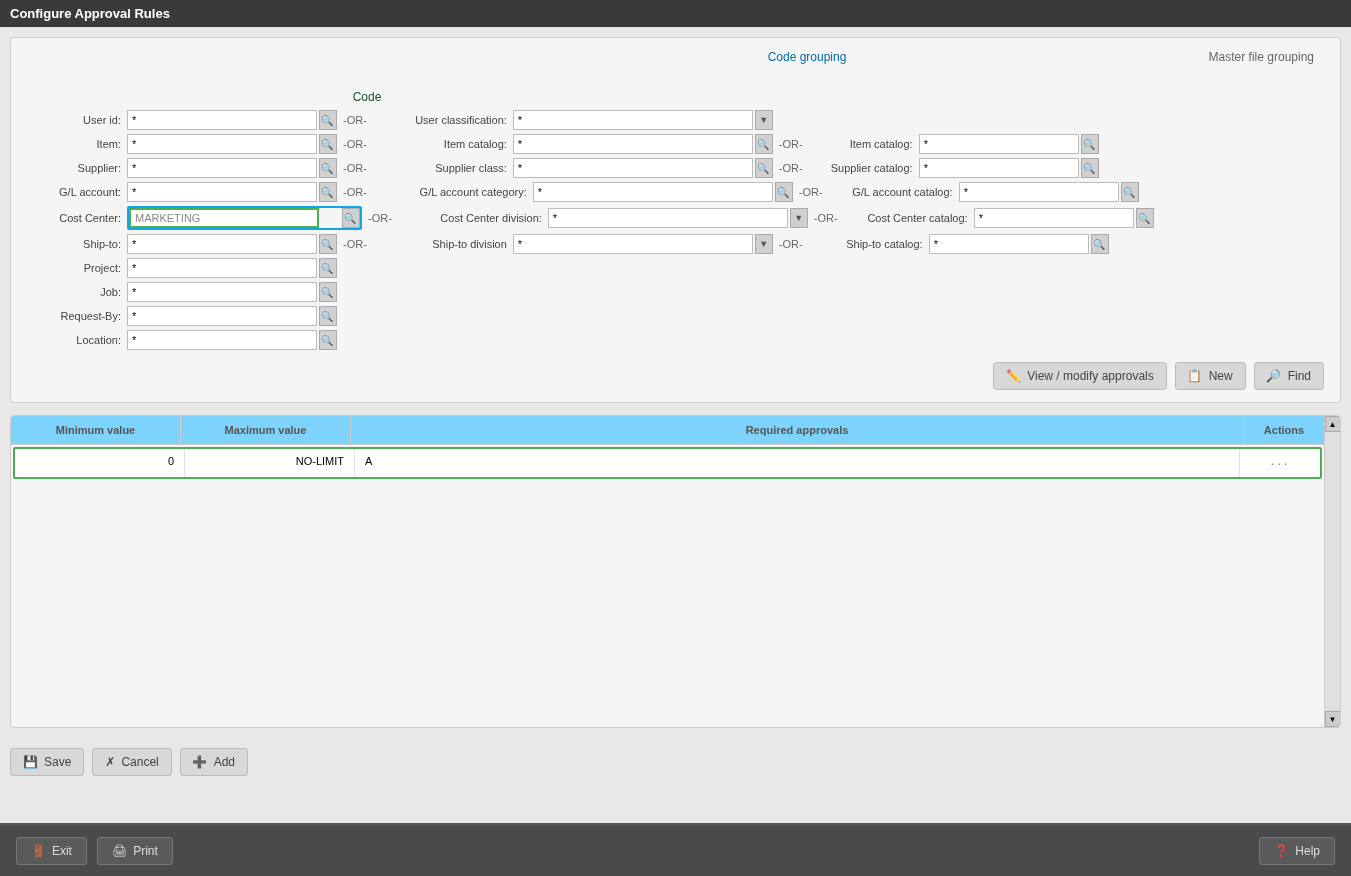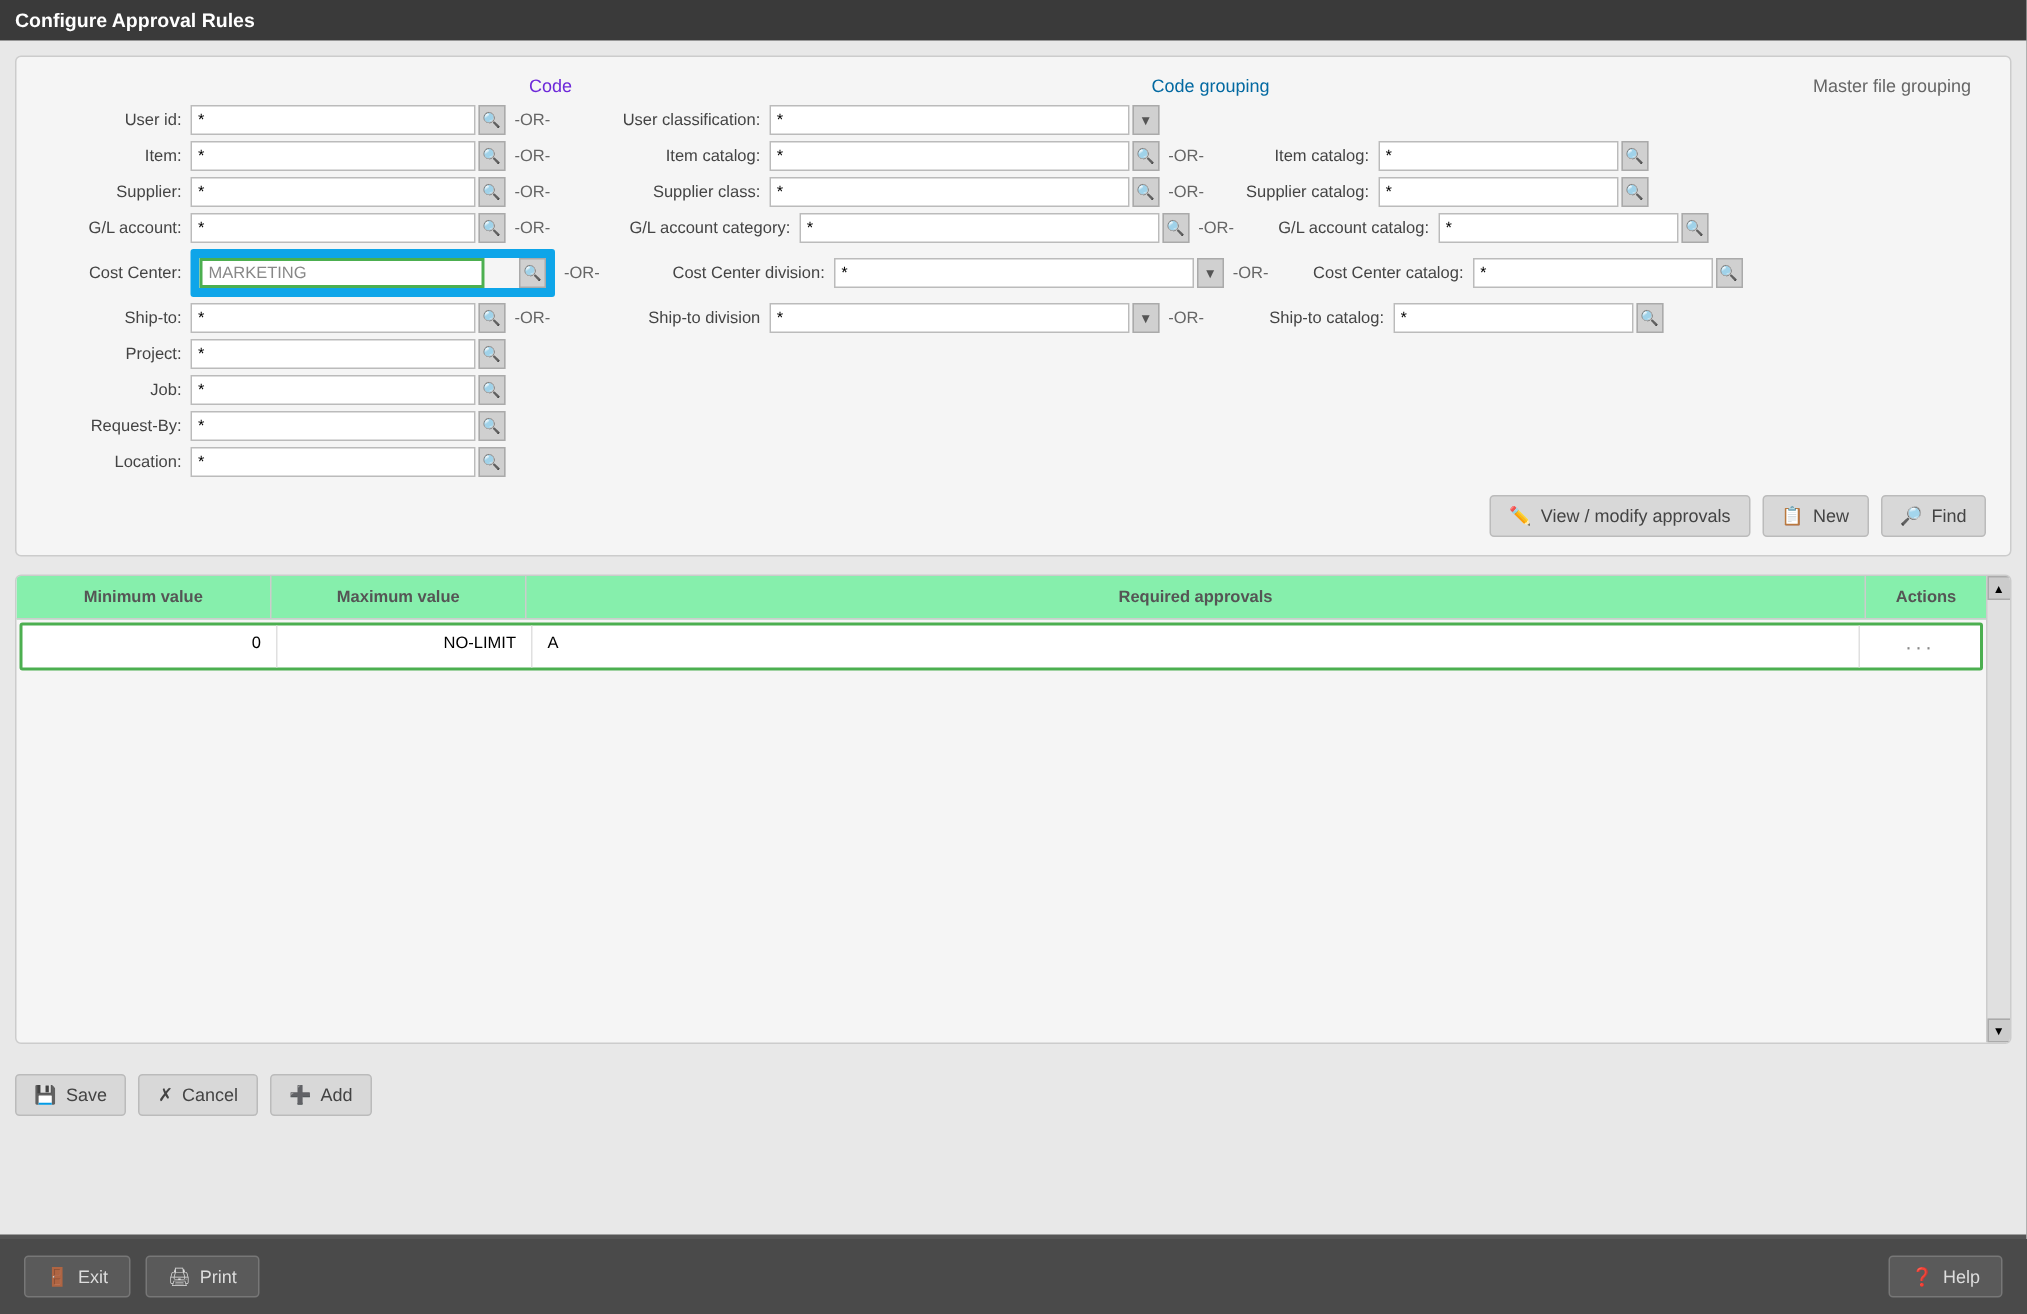--- a/index.html
+++ b/index.html
@@ -124,21 +124,22 @@
 
     .section-headers-row {
       display: flex;
       margin-bottom: 6px;
     }
 
     .code-header {
       text-align: center;
       width: 280px;
       margin-left: 100px;
-      color: #6d28d9;
+      color: #14532d;
+      margin-top: 40px;
     }
 
     .code-grouping-header {
       text-align: center;
       width: 320px;
       margin-left: 60px;
       color: #0369a1;
     }
 
     .master-header {
@@ -171,21 +172,21 @@
     .table-panel {
       background: #f5f5f5;
       border: 1px solid #ccc;
       border-radius: 4px;
       margin-bottom: 12px;
       overflow: hidden;
     }
 
     .table-header {
       display: flex;
-      background: #86efac;
+      background: #7dd3fc;
       border-bottom: 1px solid #ccc;
     }
 
     .th {
       padding: 8px 10px;
       color: #555;
       font-weight: bold;
       font-size: 11px;
       border-right: 1px solid #ccc;
     }
@@ -380,21 +381,21 @@
           <span class="or-text">-OR-</span>
           <span class="form-label form-label-wide" style="width:130px;text-align:right;padding-right:6px;">G/L account catalog:</span>
           <div class="form-input-wrap">
             <input class="form-input form-input-narrow" type="text" value="*" style="">
             <button class="search-btn">🔍</button>
           </div>
         </div>
 
         <div class="form-row">
           <span class="form-label">Cost Center:</span>
-          <div class="form-input-wrap" style="border: 6px solid #0ea5e9; border-radius: 2px; gap: 23px;">
+          <div class="form-input-wrap" style="border: 2px solid #0ea5e9; border-radius: 2px; gap: 23px;">
             <input class="form-input-marketing" type="text" value="MARKETING" placeholder="MARKETING" style="">
             <button class="search-btn">🔍</button>
           </div>
           <span class="or-text">-OR-</span>
           <span class="form-label form-label-wide" style="width:150px;text-align:right;padding-right:6px;">Cost Center division:</span>
           <div class="form-input-wrap">
             <input class="form-input form-input-wide" type="text" value="*" style="">
             <button class="dropdown-btn">▼</button>
           </div>
           <span class="or-text">-OR-</span>

